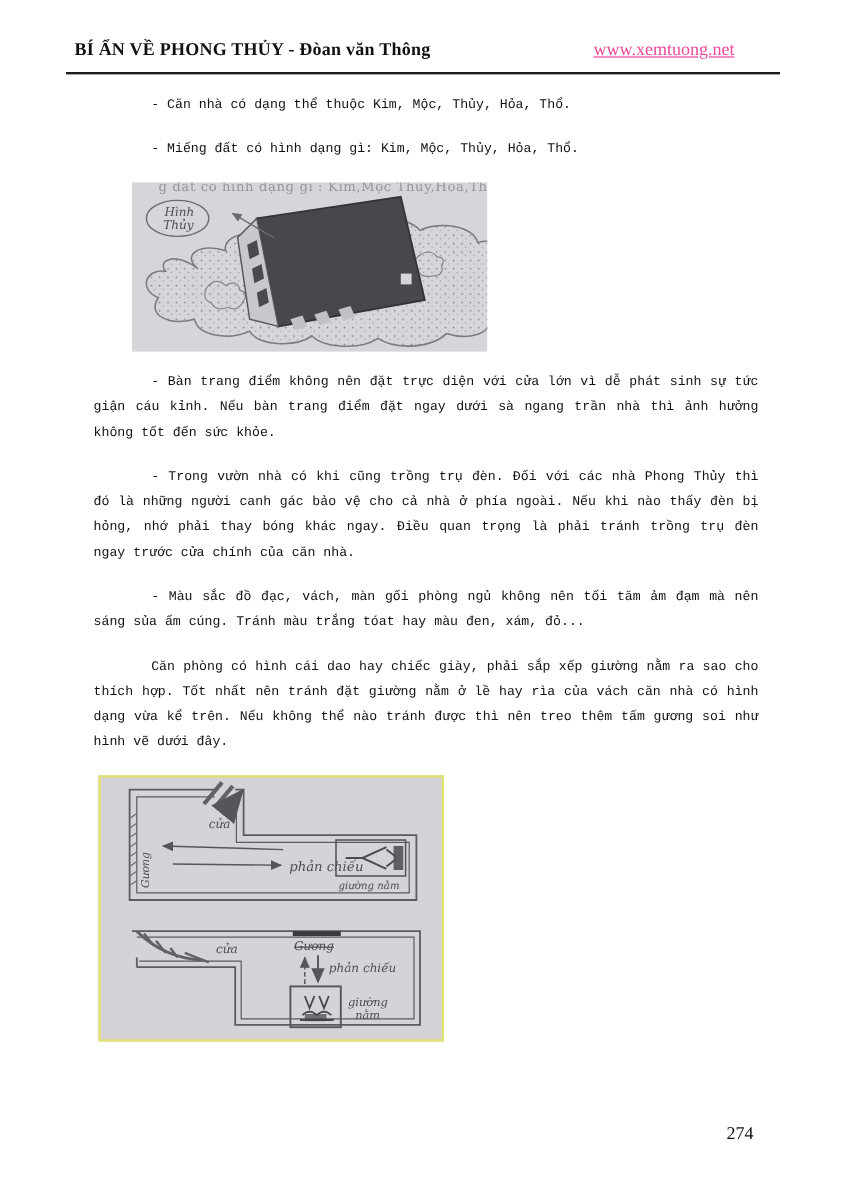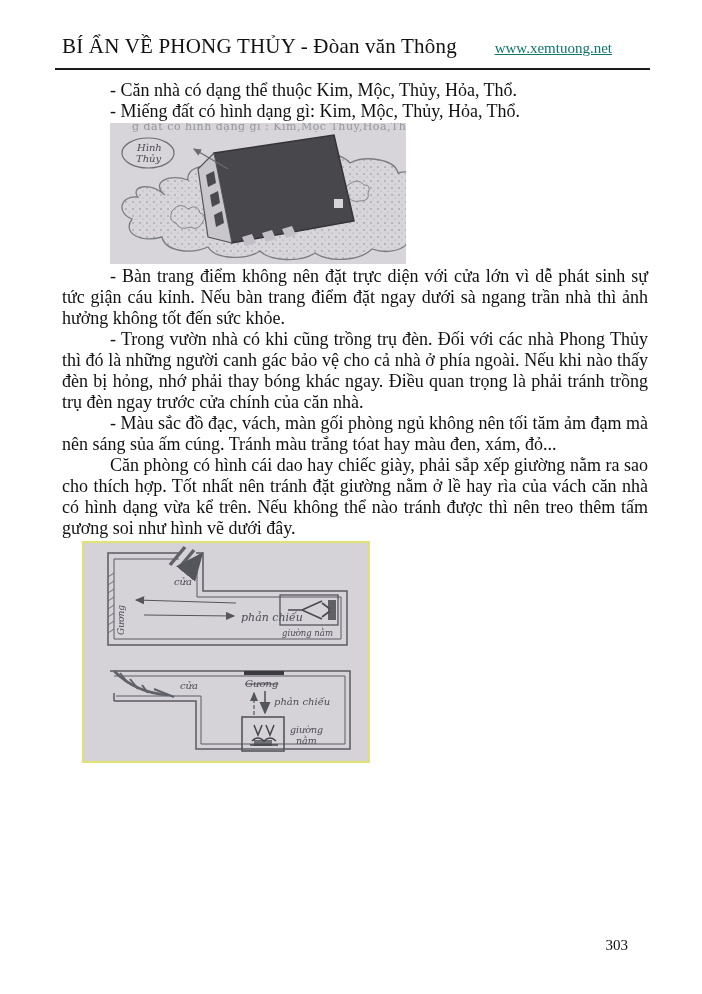--- a/index.html
+++ b/index.html
@@ -2,25 +2,25 @@
 <html><head>
 <meta charset="utf-8">
 <style>
   html,body{margin:0;padding:0;}
   body{
     width:702px;height:994px;background:#ffffff;position:relative;
     font-family:"Liberation Serif", serif;color:#111;overflow:hidden;
   }
   .page{box-sizing:border-box;width:702px;height:994px;padding:34px 54px 0 62px;position:relative;}
   .header-row{display:flex;justify-content:space-between;align-items:baseline;padding-right:36px;}
-  .doc-title{font-weight:normal;font-size:21px;letter-spacing:.2px;white-space:nowrap;}
-  .doc-link{font-size:15px;color:#0f766e;text-decoration:underline;white-space:nowrap;}
+  .doc-title{font-weight:bold;font-size:15px;letter-spacing:.2px;white-space:nowrap;}
+  .doc-link{font-size:15px;color:#ec4899;text-decoration:underline;white-space:nowrap;}
   .header-rule{border:none;border-top:2px solid #1c1c1c;margin:9px 0 10px -7px;width:595px;}
   .bodytext p{
-    margin:0;font-size:18px;line-height:21px;text-align:justify;text-indent:48px;
+    margin:16px;font-size:11px;line-height:21px;text-align:justify;text-indent:48px;font-family:Liberation Mono, monospace;
   }
   .fig{overflow:hidden;position:relative;}
   .fig1{width:296px;height:141px;margin:1px 0 2px 48px;background:#d7d5da;}
   .fig2{width:284px;height:218px;margin:2px 0 0 20px;background:#d5d3d8;border:2px solid #e2e274;}
   .page-number{position:absolute;right:74px;bottom:40px;font-size:15px;}
   svg text{font-family:"DejaVu Serif", serif;}
   .hand{font-style:italic;fill:#4c4c54;}
   .faded{fill:#97959d;letter-spacing:.5px;}
 </style>
 </head>
@@ -147,14 +147,14 @@
 
         <rect x="158" y="174" width="42" height="34" fill="none" stroke="#55555c" stroke-width="1.6"></rect>
         <path d="M166 202 H 194 M 170 182 l4 10 l4 -10 M 182 182 l4 10 l4 -10 M 168 198 q6 -6 12 0 q6 -6 12 0" fill="none" stroke="#45454b" stroke-width="1.5"></path>
         <rect x="170" y="197" width="18" height="6" fill="#45454b" opacity="0.7"></rect>
         <text x="206" y="190" font-size="9.5" class="hand">giường</text>
         <text x="212" y="201" font-size="9.5" class="hand">nằm</text>
       </svg>
     </div>
   </div>
 
-  <div class="page-number">303</div>
+  <div class="page-number">274</div>
 </div>
 
 </body></html>

